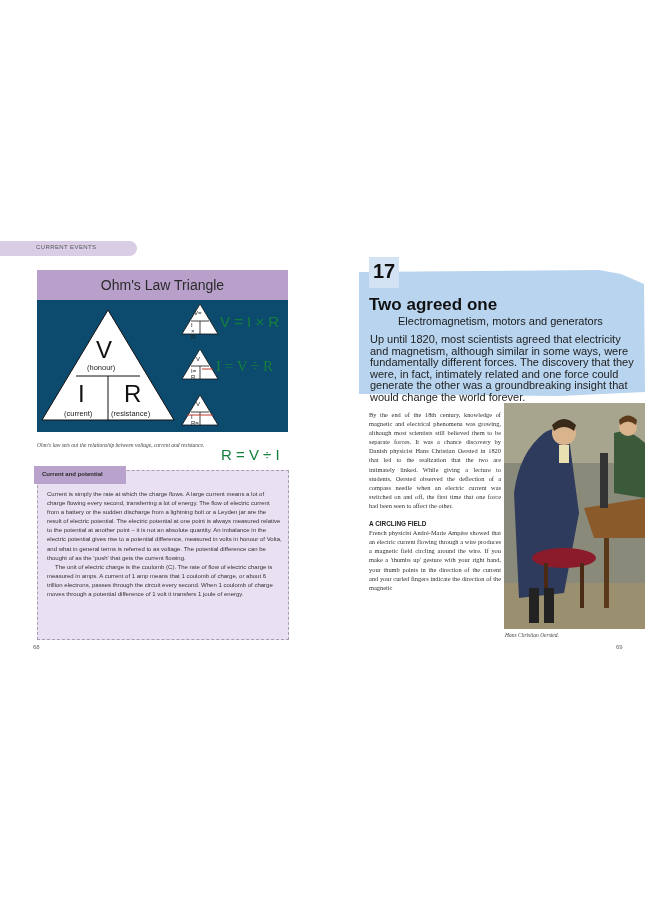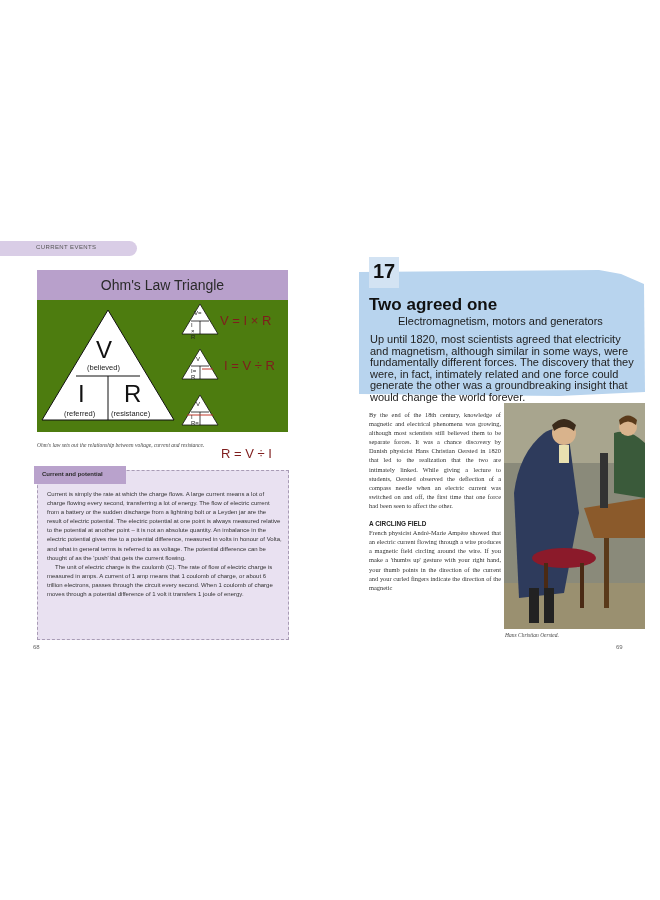--- a/index.html
+++ b/index.html
@@ -3,27 +3,27 @@
 <meta charset="utf-8">
 <style>
   html, body { margin:0; padding:0; }
   body { width:660px; height:900px; background:#ffffff; position:relative; overflow:hidden; font-family:"Liberation Sans", sans-serif; color:#222; }
   .abs { position:absolute; }
 
   
   .section-tab { left:0; top:241px; width:137px; height:15px; background:#d9cde6; border-radius:0 8px 8px 0; }
   .section-tab span { position:absolute; left:36px; top:3px; font-size:6px; letter-spacing:0.4px; color:#555; }
 
-  .ohm-panel { left:37px; top:270px; width:251px; height:162px; background:#4d7c0f; }
+  .ohm-panel { left:37px; top:270px; width:251px; height:162px; background:#0c4a6e; }
   .ohm-header { position:absolute; left:0; top:0; width:251px; height:30px; background:#b8a0cb; }
   .ohm-header span { display:block; text-align:center; line-height:30px; font-size:14px; color:#2a2a2a; }
 
   .big-tri { left:40px; top:308px; }
   .mini-tri { position:absolute; }
-  .formula { position:absolute; font-size:13px; color:#7f1d1d; white-space:nowrap; }
+  .formula { position:absolute; font-size:15px; color:#15803d; white-space:nowrap; }
 
   .caption-left { left:37px; top:442px; font-size:5.5px; font-style:italic; color:#444; font-family:"Liberation Serif", serif; }
 
   .box-panel { left:37px; top:470px; width:252px; height:170px; background:#e9e1f1; border:1px dashed #a89bb5; box-sizing:border-box; }
   .box-tab { left:34px; top:466px; width:92px; height:18px; background:#b9a2cc; }
   .box-tab span { position:absolute; left:8px; top:5px; font-size:6px; font-weight:bold; color:#2a2a2a; }
   .box-text { left:47px; top:490px; width:235px; font-size:6px; line-height:9.1px; color:#333; }
   .box-text p { margin:0; }
   .box-text p + p { text-indent:8px; }
 
@@ -58,23 +58,23 @@
   </div>
 </div>
 
 <div class="abs big-tri">
   <svg width="136" height="114" viewBox="0 0 136 114">
     <polygon points="68,2 2,112 134,112" fill="#ffffff" stroke="#111" stroke-width="1"></polygon>
     <line x1="36" y1="68" x2="100" y2="68" stroke="#111" stroke-width="1"></line>
     <line x1="68" y1="68" x2="68" y2="112" stroke="#111" stroke-width="1"></line>
   </svg>
   <div class="abs" style="left:56px;top:28px;font-size:24px;color:#111;">V</div>
-  <div class="abs" style="left:47px;top:55px;font-size:7.5px;color:#222;">(believed)</div>
+  <div class="abs" style="left:47px;top:55px;font-size:7.5px;color:#222;">(honour)</div>
   <div class="abs" style="left:38px;top:72px;font-size:24px;color:#111;">I</div>
-  <div class="abs" style="left:24px;top:101px;font-size:7.5px;color:#222;">(referred)</div>
+  <div class="abs" style="left:24px;top:101px;font-size:7.5px;color:#222;">(current)</div>
   <div class="abs" style="left:84px;top:72px;font-size:24px;color:#111;">R</div>
   <div class="abs" style="left:71px;top:101px;font-size:7.5px;color:#222;">(resistance)</div>
 </div>
 
 <div class="abs" style="left:0;top:0;">
 
   <svg class="mini-tri" style="left:181px;top:303px;" width="38" height="32" viewBox="0 0 38 32">
     <polygon points="19,1 1,31 37,31" fill="#fff" stroke="#111" stroke-width="0.8"></polygon>
     <line x1="10" y1="18" x2="28" y2="18" stroke="#111" stroke-width="0.8"></line>
     <line x1="19" y1="18" x2="19" y2="31" stroke="#111" stroke-width="0.8"></line>
@@ -84,21 +84,21 @@
   <div class="formula" style="left:220px;top:313px;">V = I × R</div>
 
   <svg class="mini-tri" style="left:181px;top:348px;" width="38" height="32" viewBox="0 0 38 32">
     <polygon points="19,1 1,31 37,31" fill="#fff" stroke="#111" stroke-width="0.8"></polygon>
     <line x1="10" y1="18" x2="28" y2="18" stroke="#111" stroke-width="0.8"></line>
     <line x1="19" y1="18" x2="19" y2="31" stroke="#111" stroke-width="0.8"></line>
     <line x1="21" y1="21" x2="32" y2="21" stroke="#c0392b" stroke-width="1"></line>
   </svg>
   <div class="abs" style="left:196px;top:356px;font-size:6px;">V</div>
   <div class="abs" style="left:191px;top:368px;font-size:6px;">I=  R</div>
-  <div class="formula" style="left:224px;top:358px;">I = V ÷ R</div>
+  <div class="formula" style="left:216px;top:358px;font-family:Liberation Serif, serif;">I = V ÷ R</div>
 
   <svg class="mini-tri" style="left:181px;top:394px;" width="38" height="32" viewBox="0 0 38 32">
     <polygon points="19,1 1,31 37,31" fill="#fff" stroke="#111" stroke-width="0.8"></polygon>
     <line x1="10" y1="18" x2="28" y2="18" stroke="#111" stroke-width="0.8"></line>
     <line x1="19" y1="18" x2="19" y2="31" stroke="#111" stroke-width="0.8"></line>
     <line x1="6" y1="21" x2="32" y2="21" stroke="#c0392b" stroke-width="1"></line>
   </svg>
   <div class="abs" style="left:196px;top:401px;font-size:6px;">V</div>
   <div class="abs" style="left:191px;top:414px;font-size:6px;">I  R=</div>
   <div class="formula" style="left:221px;top:403px;margin-top:43px;">R = V ÷ I</div>

